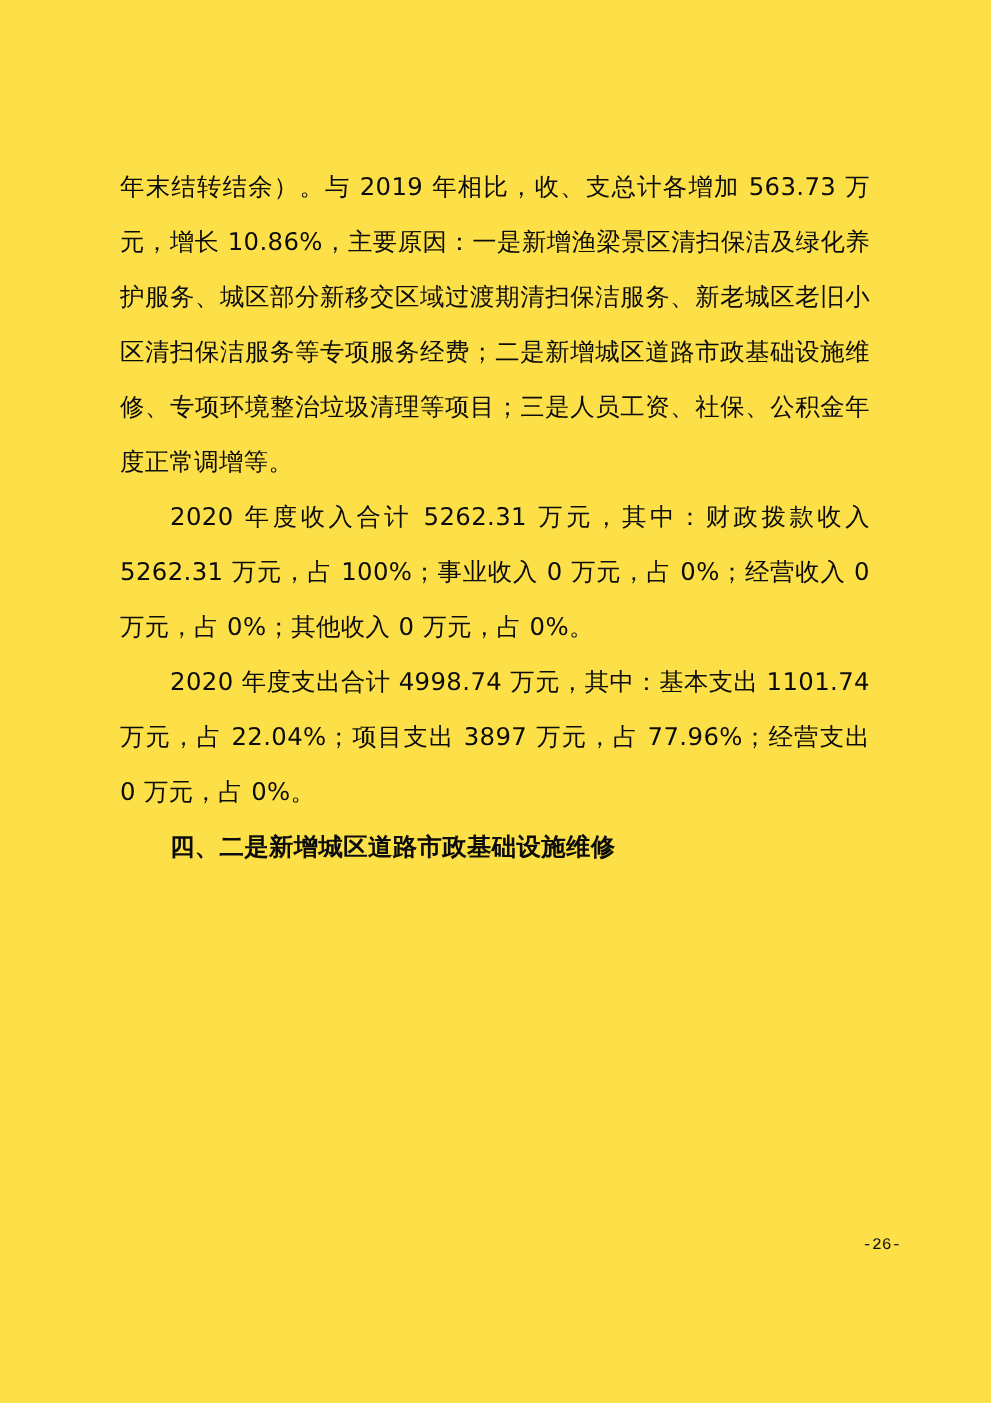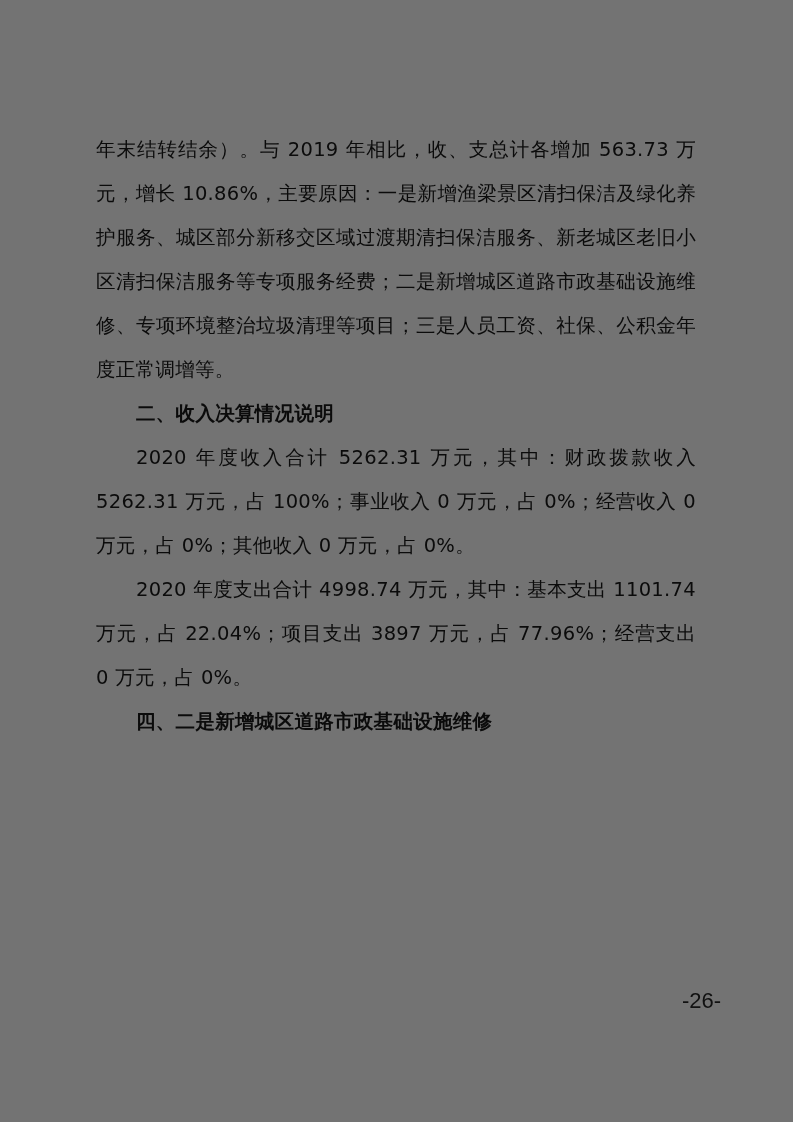--- a/index.html
+++ b/index.html
@@ -4,21 +4,21 @@
 <style>
   html, body {
     margin: 0;
     padding: 0;
     background: #ffffff;
   }
   .page {
     position: relative;
     width: 793px;
     height: 1122px;
-    background: #737373;
+    background: #fde047;
     box-sizing: border-box;
     overflow: hidden;
     font-family: "DejaVu Sans", "Liberation Sans", sans-serif;
     color: #0b0b0b;
   }
   .content {
     position: absolute;
     left: 96px;
     top: 128px;
     width: 600px;
@@ -36,30 +36,29 @@
     text-indent: 40px;
   }
   p.heading {
     text-indent: 40px;
     font-weight: 700;
   }
   .page-number {
     position: absolute;
     right: 72px;
     top: 988px;
-    font-size: 22px;
+    font-size: 13px;
     color: #111111;
-    font-family: Liberation Sans, sans-serif;
+    font-family: Liberation Mono, monospace;
   }
 </style>
 </head>
 <body>
 
 <div class="page">
   <div class="content">
     <p class="para">年末结转结余）。与 2019 年相比，收、支总计各增加 563.73 万元，增长 10.86%，主要原因：一是新增渔梁景区清扫保洁及绿化养护服务、城区部分新移交区域过渡期清扫保洁服务、新老城区老旧小区清扫保洁服务等专项服务经费；二是新增城区道路市政基础设施维修、专项环境整治垃圾清理等项目；三是人员工资、社保、公积金年度正常调增等。</p>
-    <p class="para heading">二、收入决算情况说明</p>
     <p class="para indent">2020 年度收入合计 5262.31 万元，其中：财政拨款收入 5262.31 万元，占 100%；事业收入 0 万元，占 0%；经营收入 0 万元，占 0%；其他收入 0 万元，占 0%。</p>
     <p class="para indent">2020 年度支出合计 4998.74 万元，其中：基本支出 1101.74 万元，占 22.04%；项目支出 3897 万元，占 77.96%；经营支出 0 万元，占 0%。</p>
     <p class="para heading">四、二是新增城区道路市政基础设施维修</p>
   </div>
   <div class="page-number">-26-</div>
 </div>
 
 </body></html>

